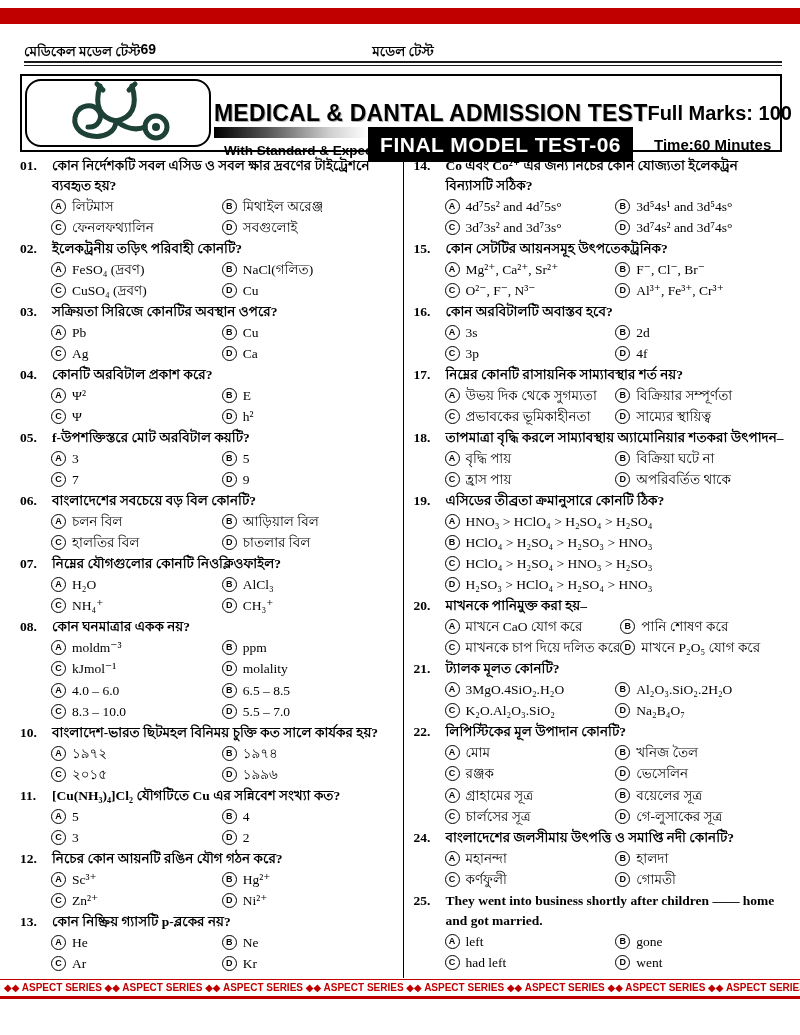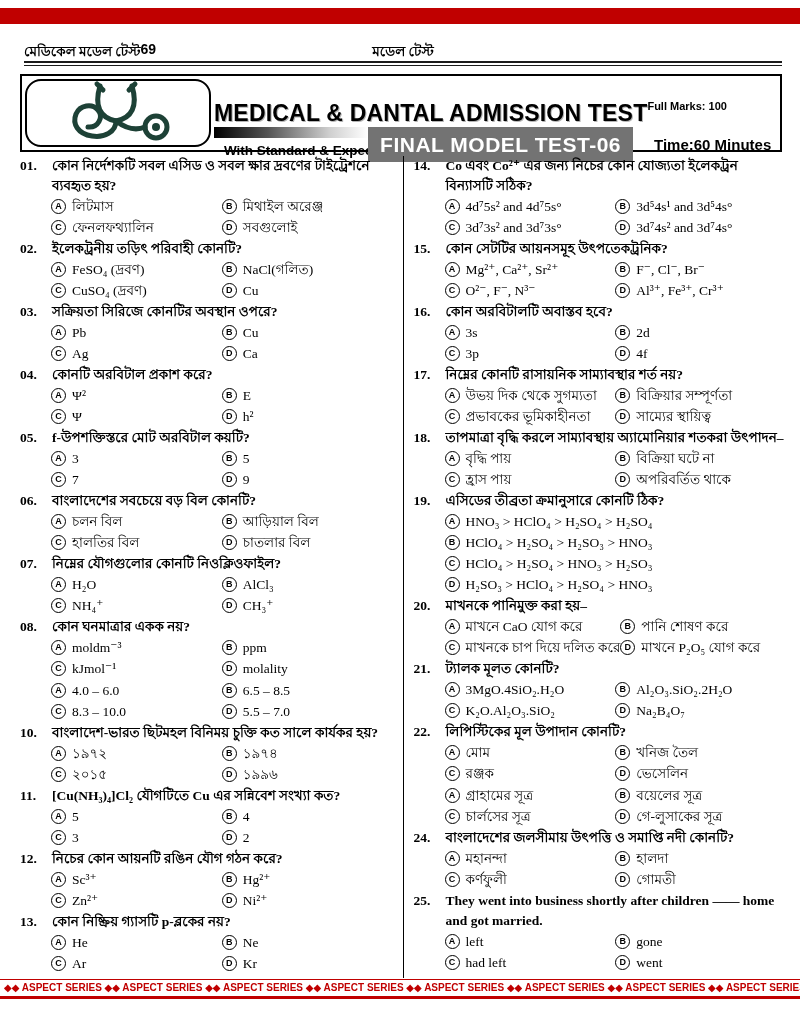--- a/index.html
+++ b/index.html
@@ -13,31 +13,31 @@
   .pagehead .center{position:absolute;left:0;right:0;text-align:center;}
   .pagehead .pageno{font-family:"Liberation Sans","DejaVu Sans",sans-serif;font-size:14px;z-index:2;}
   .header-rule{position:absolute;top:61px;left:24px;right:18px;height:2px;
     border-top:2px solid #1b1b1b;border-bottom:1px solid #1b1b1b;}
   
   .titlebox{position:absolute;top:74px;left:20px;width:762px;height:78px;border:2px solid #000;
     box-sizing:border-box;display:flex;background:#fff;}
   .logo-box{width:186px;flex:none;border:2.5px solid #000;border-radius:16px;margin:3px;
     display:flex;align-items:center;justify-content:center;box-sizing:border-box;background:#fff;}
   .title-right{flex:1;display:flex;flex-direction:column;min-width:0;}
-  .row1{flex:1;display:flex;margin-top:24px;}
+  .row1{flex:1;display:flex;align-items:center;margin-top:24px;}
   .main-title{flex:1;text-align:center;font-family:"Liberation Sans","DejaVu Sans",sans-serif;
     font-weight:bold;font-size:23px;letter-spacing:0.2px;text-shadow:1px 1px 0 #b5b5b5;white-space:nowrap;}
   .full-marks{width:138px;flex:none;font-family:"Liberation Sans","DejaVu Sans",sans-serif;
-    font-weight:bold;font-size:11px;white-space:nowrap;}
+    font-weight:bold;font-size:20px;white-space:nowrap;}
   .row2{height:35px;flex:none;display:flex;align-items:stretch;}
   .subtitle-block{flex:1;display:flex;flex-direction:column;min-width:0;}
   .grad-strip{height:11px;background:linear-gradient(to right,#000 0%,#555 35%,#cfcfcf 75%,#fff 100%);}
   .subtitle{flex:1;display:flex;align-items:center;padding-left:10px;
     font-family:"Liberation Sans","DejaVu Sans",sans-serif;font-weight:bold;font-size:13.5px;white-space:nowrap;}
-  .test-name{background:#737373;color:#fff;display:flex;align-items:center;padding:0 12px;
+  .test-name{background:#000000;color:#fff;display:flex;align-items:center;padding:0 12px;
     font-family:"Liberation Sans","DejaVu Sans",sans-serif;font-weight:bold;font-size:21px;
     letter-spacing:0.5px;white-space:nowrap;}
   .time{width:126px;flex:none;display:flex;align-items:center;padding-left:21px;
     font-family:"Liberation Sans","DejaVu Sans",sans-serif;font-weight:bold;font-size:15px;white-space:nowrap;}
   
   .content{position:absolute;top:156px;left:20px;right:14px;bottom:57px;display:flex;}
   .col{width:50%;box-sizing:border-box;}
   .col-left{padding-right:10px;}
   .col-divider{width:0;border-left:1.5px solid #000;}
   .col-right{padding-left:10px;}

